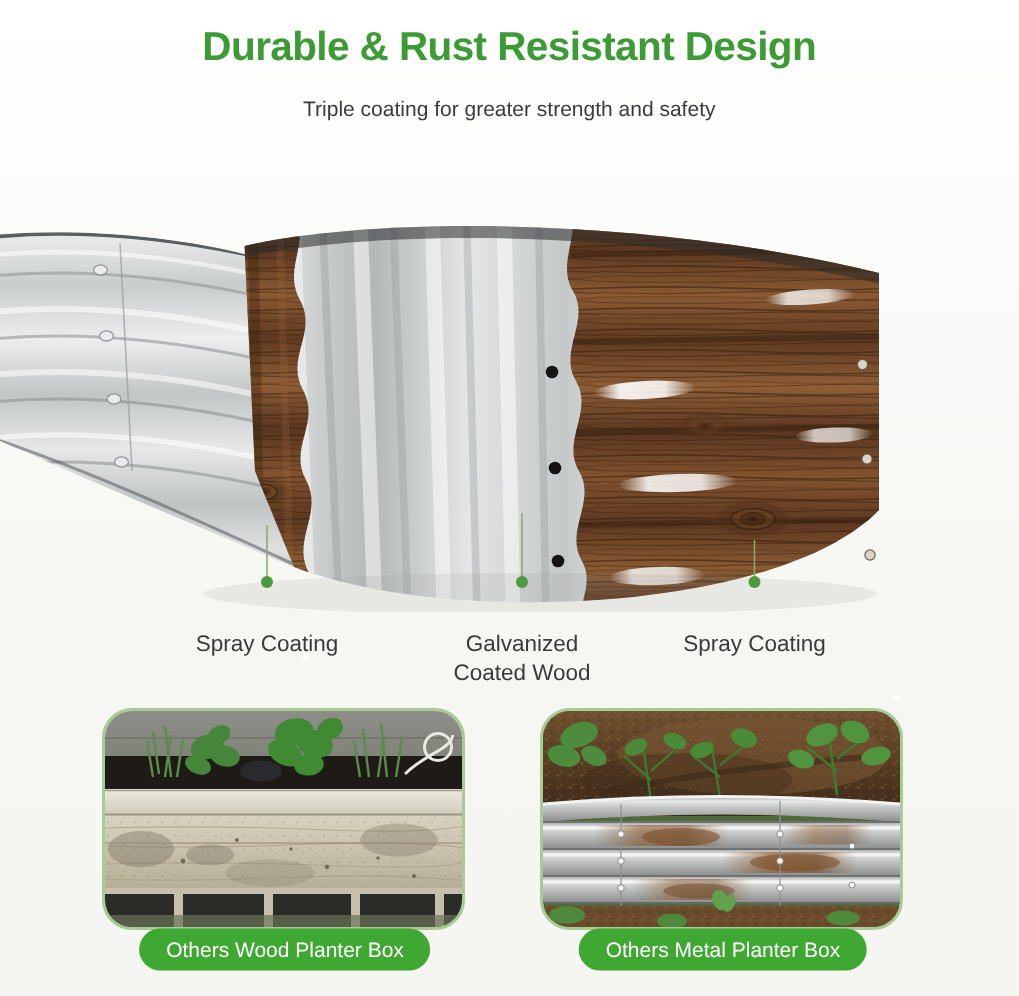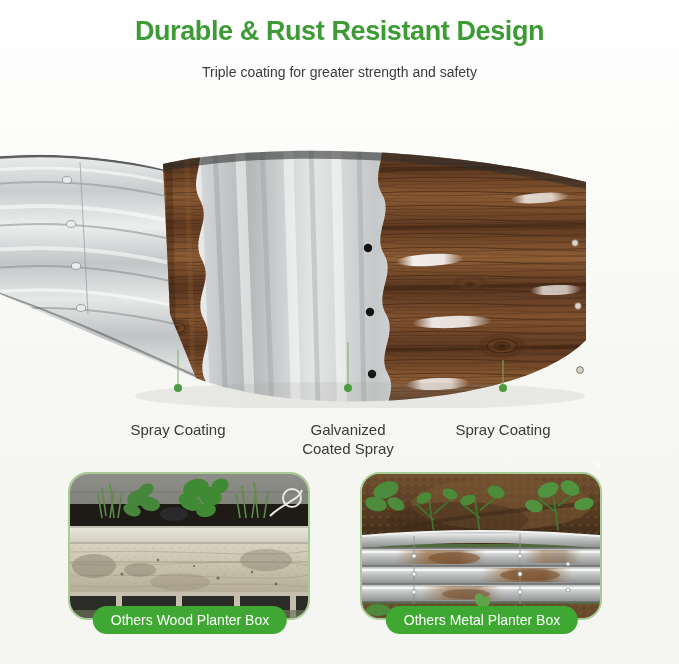--- a/index.html
+++ b/index.html
@@ -147,21 +147,21 @@
     height: 28px;
     padding: 0 18px;
     border-radius: 14px;
     white-space: nowrap;
     z-index: 9;
   }
   #pill-wood  { left: 190px; }
   #pill-metal { left: 482px; }
   .pill-abs {
     position: absolute;
-    bottom: 18px;
+    bottom: 5px;
     transform: translateX(-50%);
   }
 </style>
 </head>
 <body>
 
 <div id="page">
 
   <div id="header">
     <div id="title">Durable &amp; Rust Resistant Design</div>
@@ -386,21 +386,21 @@
       <div class="leader"></div>
       <div class="dot"></div>
       <div class="callout-label">Spray Coating</div>
     </div>
 
     <div class="callout" id="callout-galvanized">
       <div class="leader"></div>
       <div class="dot"></div>
       <div class="callout-label">
         <div>Galvanized</div>
-        <div>Coated Spray</div>
+        <div>Coated Wood</div>
       </div>
     </div>
 
     <div class="callout" id="callout-spray-right">
       <div class="leader"></div>
       <div class="dot"></div>
       <div class="callout-label">Spray Coating</div>
     </div>
   </div>
 

